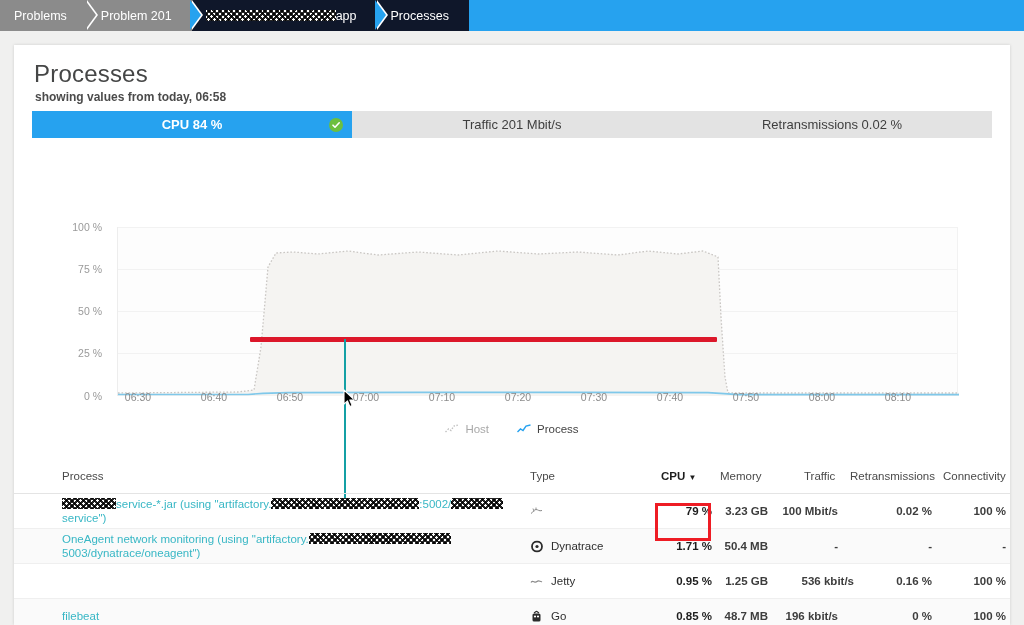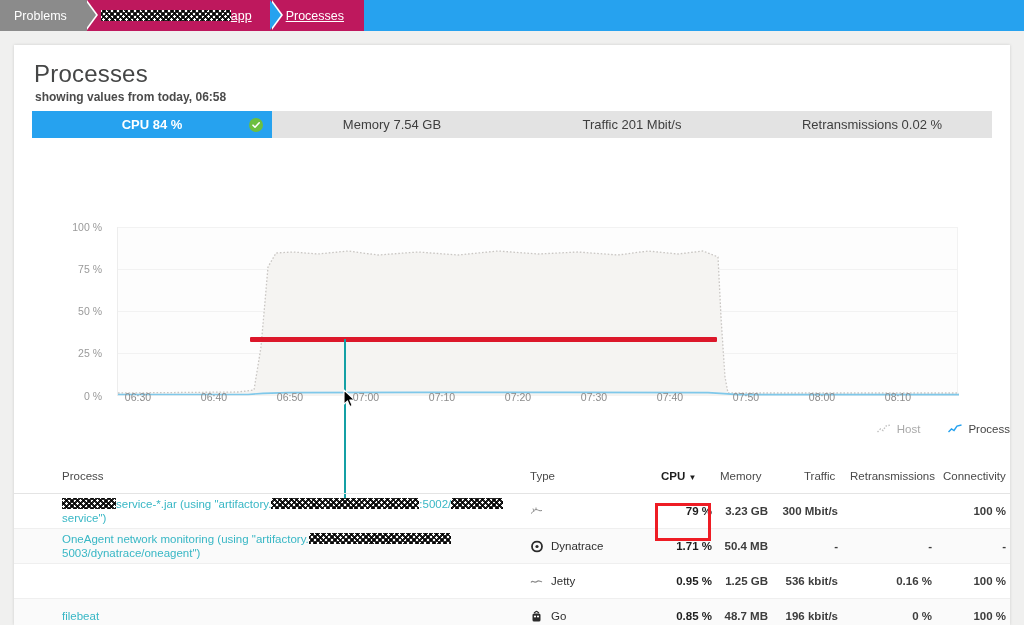--- a/index.html
+++ b/index.html
@@ -26,21 +26,21 @@
   }
   .crumb {
     position: relative;
     display: flex; align-items: center;
     color: #ffffff;
     padding: 0 20px 0 14px;
     white-space: nowrap;
     height: 31px;
   }
   .crumb.grey { background: #8b8b8b; }
-  .crumb.blue { background: #be185d; text-decoration: underline; }
+  .crumb.blue { background: #0f172a; }
   .crumb .arrow {
     position: absolute; right: -11px; top: 0;
     width: 0; height: 0;
     border-top: 15.5px solid transparent;
     border-bottom: 15.5px solid transparent;
     z-index: 3;
   }
   .crumb .arrow-inner {
     position: absolute; right: -9px; top: 0;
     width: 0; height: 0;
@@ -149,21 +149,21 @@
   .x-axis {
     position: absolute; left: 103px; top: 236px; width: 841px; height: 16px;
   }
   .x-label {
     position: absolute; top: 0; font-size: 10.5px; color: #8b8b8b;
     transform: translateX(-50%); white-space: nowrap;
   }
 
   .legend {
     position: absolute; left: 0; top: 268px; width: 996px;
-    display: flex; justify-content: flex-end; gap: 28px;
+    display: flex; justify-content: center; gap: 28px;
     font-size: 11.5px;
   }
   .legend-item { display: flex; align-items: center; gap: 6px; cursor: pointer; }
   .legend-item.inactive { color: #a9a9a9; }
   .legend-item.active { color: #444; }
 
   
   .table {
     position: absolute; left: 0; top: 425px; width: 996px;
   }
@@ -211,20 +211,25 @@
 </head>
 <body>
 
 <div id="app">
 
   <div class="top-accent"></div>
 
   <div class="breadcrumb-bar">
     <div class="crumb grey">
       <span>Problems</span>
+      <span class="arrow"></span>
+      <span class="arrow-inner"></span>
+    </div>
+    <div class="crumb grey last">
+      <span>Problem 201</span>
       <span class="arrow"></span>
       <span class="arrow-inner"></span>
     </div>
     <div class="crumb blue">
       <span class="redacted" style="width:130px"></span>
         <span>app</span>
       <span class="arrow"></span>
       <span class="arrow-inner"></span>
     </div>
     <div class="crumb blue nolast">
@@ -238,23 +243,20 @@
     <div class="page-subtitle">showing values from today, 06:58</div>
 
     <div class="tabs">
       <div class="tab active">
         <span>CPU 84 %</span>
         <span class="check">
           <svg width="10" height="10" viewBox="0 0 10 10">
               <path d="M2 5.2 L4 7.2 L8.2 2.8" stroke="#ffffff" stroke-width="1.6" fill="none" stroke-linecap="round" stroke-linejoin="round"></path>
             </svg>
         </span>
-      </div>
-      <div class="tab">
-        <span>Memory 7.54 GB</span>
       </div>
       <div class="tab">
         <span>Traffic 201 Mbit/s</span>
       </div>
       <div class="tab">
         <span>Retransmissions 0.02 %</span>
       </div>
     </div>
 
     <div class="chart-wrap">
@@ -343,21 +345,22 @@
           <span class="proc-link"><span class="redacted" style="width:54px"></span><span>service-*.jar (using "artifactory.</span><span class="redacted" style="width:148px"></span><span>:5002/</span><span class="redacted" style="width:52px"></span><span>service")</span></span>
         </div>
         <div class="type-icon">
           <svg width="13" height="11" viewBox="0 0 13 11">
               <path d="M1,8 C3,7 4,4 6,4 C8,4 9,6 12,5" stroke="#8a8a8a" stroke-width="1" fill="none"></path>
               <path d="M4,6 L3,3 M6,4.2 L6,2" stroke="#8a8a8a" stroke-width=".9"></path>
             </svg>
         </div>
         <div class="cell num" style="left:640px;width:58px">79 %</div>
         <div class="cell num light" style="left:700px;width:54px">3.23 GB</div>
-        <div class="cell num light" style="left:756px;width:68px">300 Mbit/s</div>
+        <div class="cell num light" style="left:756px;width:68px">100 Mbit/s</div>
+        <div class="cell num light" style="left:838px;width:80px">0.02 %</div>
         <div class="cell num light" style="left:930px;width:62px">100 %</div>
       </div>
 
       <div class="row alt">
         <div class="proc-cell">
           <span class="proc-link"><span>OneAgent network monitoring (using "artifactory.</span><span class="redacted" style="width:142px"></span><span>5003/dynatrace/oneagent")</span></span>
         </div>
         <div class="type-icon">
           <svg width="12" height="12" viewBox="0 0 12 12">
               <circle cx="6" cy="6" r="5" fill="none" stroke="#2b2b2b" stroke-width="1.8"></circle>
@@ -374,21 +377,21 @@
 
       <div class="row">
         <div class="type-icon">
           <svg width="13" height="8" viewBox="0 0 13 8">
               <path d="M1,5 C3,1.5 4.5,6.5 7,4 C9,2 10.5,5 12,4" stroke="#8a8a8a" stroke-width="1.1" fill="none"></path>
             </svg>
         </div>
         <div class="type-name">Jetty</div>
         <div class="cell num" style="left:640px;width:58px">0.95 %</div>
         <div class="cell num light" style="left:700px;width:54px">1.25 GB</div>
-        <div class="cell num light" style="left:756px;width:68px">536 kbit/s</div>
+        <div class="cell num light" style="left:772px;width:68px">536 kbit/s</div>
         <div class="cell num light" style="left:838px;width:80px">0.16 %</div>
         <div class="cell num light" style="left:930px;width:62px">100 %</div>
       </div>
 
       <div class="row alt">
         <div class="proc-cell">
           <span class="proc-link">filebeat</span>
         </div>
         <div class="type-icon">
           <svg width="11" height="12" viewBox="0 0 11 12">

